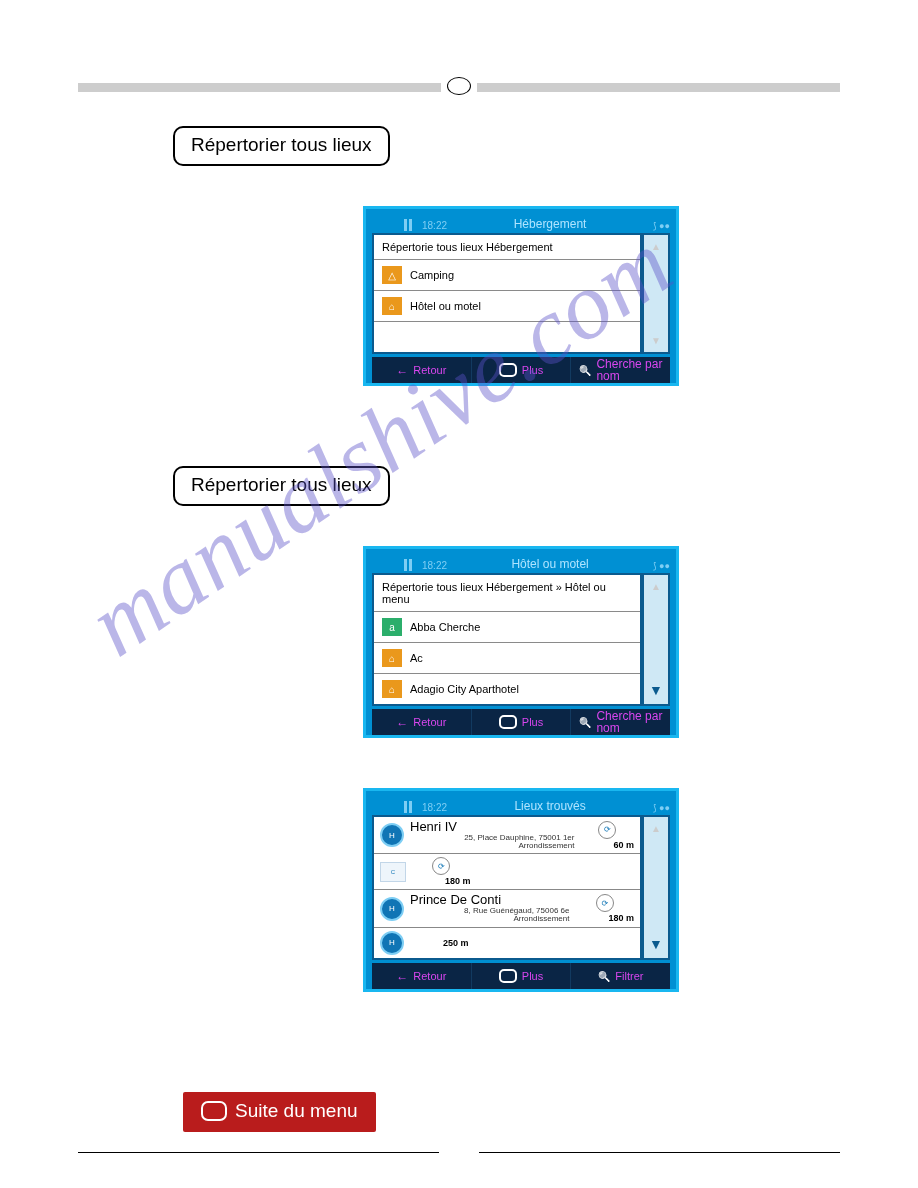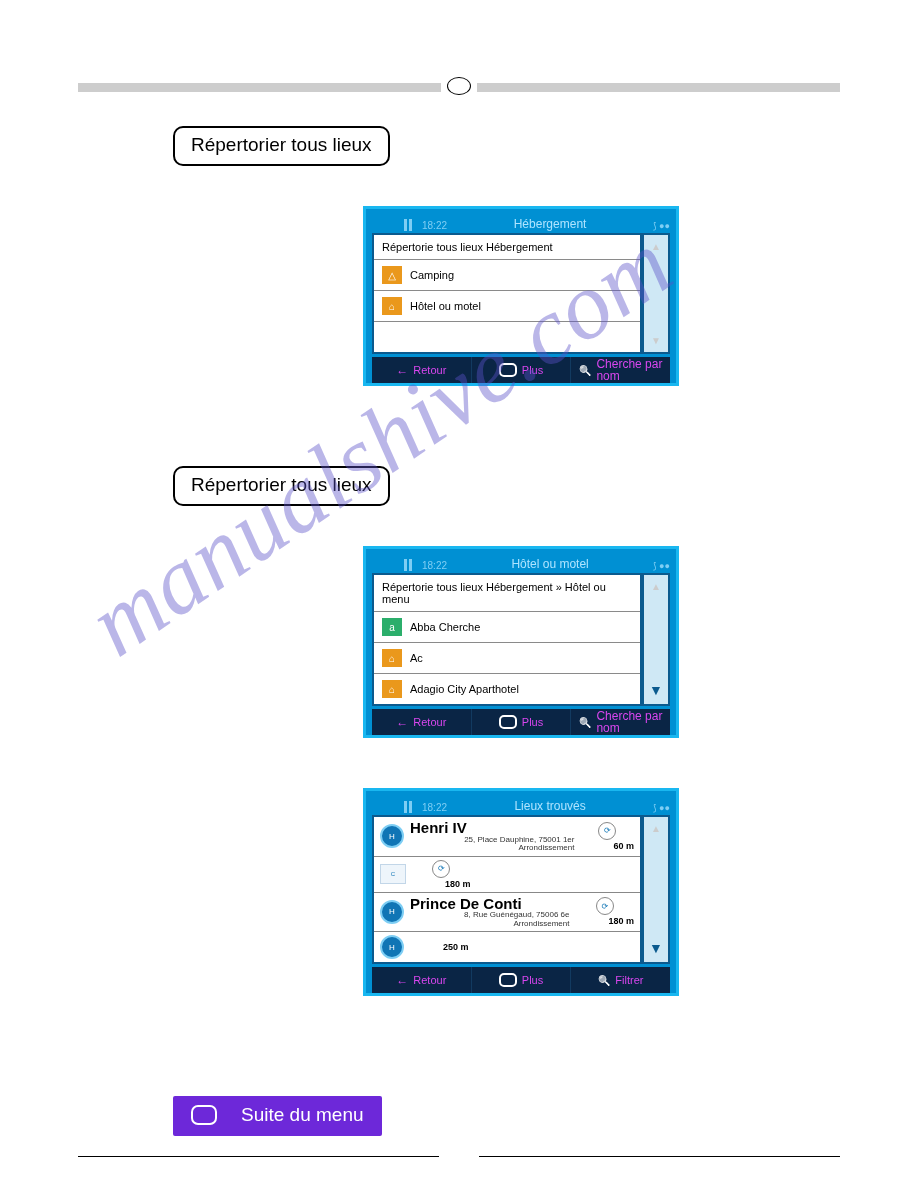--- a/index.html
+++ b/index.html
@@ -44,27 +44,28 @@
     border-radius: 10px;
     padding: 6px 16px 8px;
     font-family: "Trebuchet MS","Segoe UI",Arial,sans-serif;
     font-size: 19px;
     color: #000;
     background: #fff;
   }
   .btn-dark {
     display: inline-flex;
     align-items: center;
-    gap: 24px;
-    background: #6d28d9;
+    gap: 8px;
+    background: #b91c1c;
     color: #fff;
     padding: 8px 18px 10px;
     font-family: "Trebuchet MS","Segoe UI",Arial,sans-serif;
     font-size: 19px;
     border-radius: 2px;
+    margin-left: 10px;
   }
   .btn-dark .ring {
     width: 22px; height: 16px;
     border: 2px solid #fff;
     border-radius: 7px;
     display: inline-block;
   }
 
   
   .deviceWrap {
@@ -170,21 +171,21 @@
   }
   .res-row .logo {
     width: 24px; height: 18px;
     background: #eef5fb;
     border: 1px solid #c2d6e8;
     font-size: 6px;
     display:flex;align-items:center;justify-content:center;
     color:#1075b5;
   }
   .res-txt { flex: 1; line-height: 1.05; }
-  .res-txt .t { font-size: 15px; font-weight: bold; }
+  .res-txt .t { font-size: 13px; font-weight: normal; }
   .res-txt .s { font-size: 8px; color: #333; text-align: right; }
   .res-right {
     display: flex;
     flex-direction: column;
     align-items: center;
     gap: 1px;
   }
   .res-right .targ {
     width: 16px; height: 16px; border-radius:50%;
     border: 1px solid #888;

